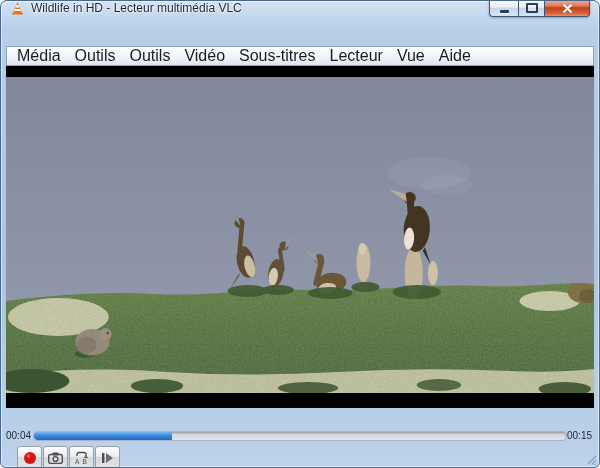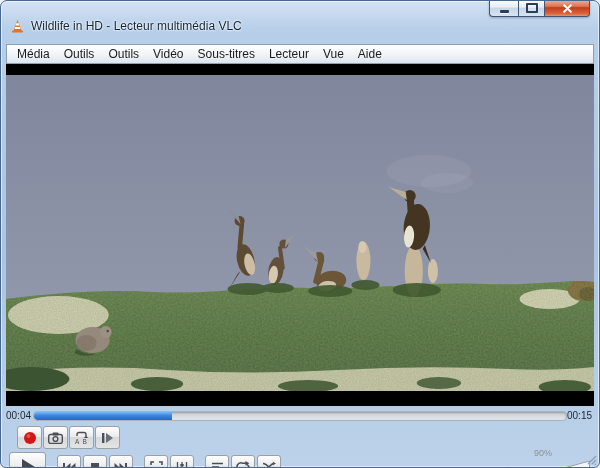--- a/index.html
+++ b/index.html
@@ -2,41 +2,41 @@
 <html><head>
 <meta charset="utf-8">
 <style>
   html,body{margin:0;padding:0;background:#eef2f6;}
   body{width:600px;height:468px;font-family:"Liberation Sans",sans-serif;overflow:hidden;}
   .window{width:600px;height:468px;box-sizing:border-box;border:1px solid #49688f;
     border-radius:7px 7px 6px 6px;overflow:hidden;position:relative;
     background:linear-gradient(180deg,#d3e2f3 0%,#b7cfe9 6%,#aac5e2 55%,#bcd2ea 100%);
     box-shadow:inset 0 0 0 1px rgba(255,255,255,.55);}
   
-  .titlebar{height:34px;display:flex;align-items:center;gap:6px;padding:8px 0 0 9px;position:relative;}
+  .titlebar{height:44px;display:flex;gap:6px;padding:0 0 0 9px;position:relative;}
   .title{font-size:12px;color:#16253a;text-shadow:0 0 3px #fff,0 0 2px #fff;white-space:nowrap;}
   .win-controls{position:absolute;top:-1px;right:9px;display:flex;filter:drop-shadow(0 1px 1px rgba(0,0,0,.25));}
   .wbtn{height:17px;border:1px solid #3f5676;border-top:none;display:flex;align-items:center;justify-content:center;box-sizing:border-box;}
   .wbtn.min{width:29px;border-radius:0 0 0 4px;border-right:none;
     background:linear-gradient(#fdfeff,#e4edf6 45%,#c6d6e8 50%,#d8e4f2);}
   .wbtn.max{width:27px;background:linear-gradient(#fdfeff,#e4edf6 45%,#c6d6e8 50%,#d8e4f2);}
   .wbtn.close{width:45px;border-radius:0 0 4px 0;border-left:none;
     background:linear-gradient(#efb29b,#dd7250 40%,#c13d1e 48%,#d8653c 85%,#e8936b);}
   .glyph-min{width:9px;height:3px;background:#2b3d59;border-radius:1px;margin-top:6px;box-shadow:0 1px 0 rgba(255,255,255,.5);}
   .glyph-max{width:8px;height:6px;border:2px solid #2b3d59;border-radius:1px;background:rgba(255,255,255,.25);}
   
   .menubar{margin:1px 5px 0;height:20px;background:linear-gradient(#ffffff,#f0f4f8 55%,#dde5ee);
     border:1px solid #8ca0b8;box-sizing:border-box;display:flex;align-items:center;padding:0 3px;}
-  .menu-item{padding:2px 7px;font-size:12px;color:#1c1c1c;border-radius:2px;}
+  .menu-item{padding:2px 7px;font-size:16px;color:#1c1c1c;border-radius:2px;}
   
   .video-frame{margin:0 5px;height:342px;background:#000;position:relative;}
   .video-scene{position:absolute;top:11px;left:0;width:100%;height:316px;display:block;}
   
   .controls-area{margin:0 5px;position:relative;}
-  .seek-row{display:flex;align-items:center;height:17px;padding-top:1px;}
+  .seek-row{display:flex;align-items:center;height:17px;padding-top:19px;}
   .time{font-size:10px;color:#1f2430;min-width:27px;}
   .time.right{text-align:left;}
   .seek-track{flex:1;height:8px;background:linear-gradient(#c9ccd2,#e4e7ec);border:1px solid #a9b3bf;
     border-radius:4px;position:relative;overflow:hidden;box-shadow:inset 0 1px 2px rgba(0,0,0,.25);}
   .seek-fill{height:100%;width:26%;background:linear-gradient(#7ab8f4,#3b86dd 45%,#2268c6);border-radius:4px 0 0 4px;}
   .btn{background:linear-gradient(#fefefe,#ececec 45%,#d9d9d9 50%,#e4e4e4);border:1px solid #9aa0a8;
     border-radius:3px;display:flex;align-items:center;justify-content:center;box-sizing:border-box;padding:0;}
   .adv-row{display:flex;gap:1px;margin:2px 0 1px 11px;}
   .adv-row .btn{width:25px;height:23px;}
   .main-row{display:flex;align-items:center;gap:2px;margin:2px 0 0 3px;height:32px;}

